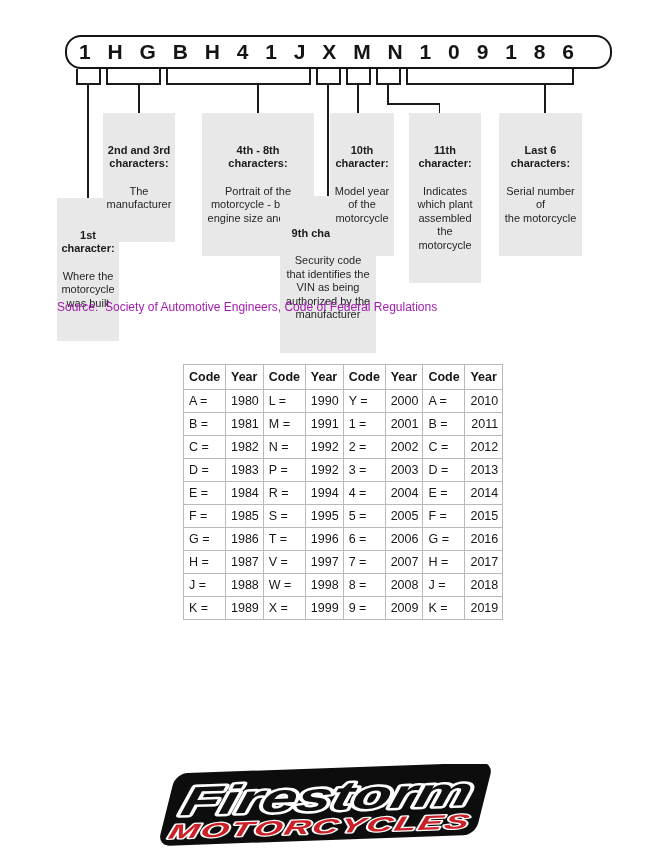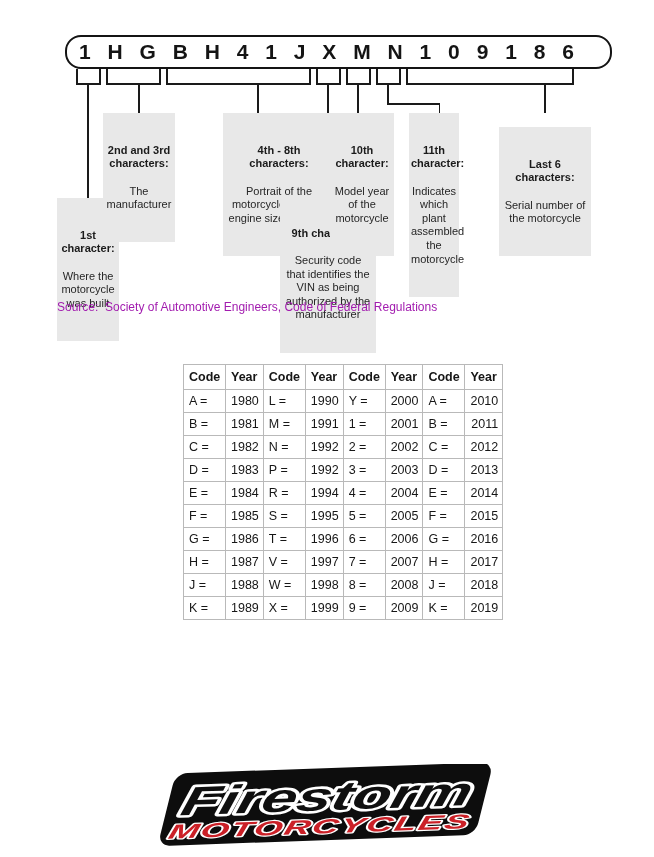--- a/index.html
+++ b/index.html
@@ -111,21 +111,21 @@
     <div class="ann-body">Where the
 motorcycle
 was built</div>
   </div>
   <div class="ann-box" style="left:103px;top:113px;width:72px;">
     <div class="ann-title">2nd and 3rd
 characters:</div>
     <div class="ann-body">The
 manufacturer</div>
   </div>
-  <div class="ann-box" style="left:202px;top:113px;width:112px;margin-left:21px;">
+  <div class="ann-box" style="left:202px;top:113px;width:112px;">
     <div class="ann-title">4th - 8th
 characters:</div>
     <div class="ann-body">Portrait of the
 motorcycle - brand,
 engine size and type</div>
   </div>
   <div class="ann-box" style="left:280px;top:196px;width:96px;">
     <div class="ann-title">9th character:</div>
     <div class="ann-body">Security code
 that identifies the
@@ -133,30 +133,30 @@
 authorized by the
 manufacturer</div>
   </div>
   <div class="ann-box" style="left:330px;top:113px;width:64px;">
     <div class="ann-title">10th
 character:</div>
     <div class="ann-body">Model year
 of the
 motorcycle</div>
   </div>
-  <div class="ann-box" style="left:409px;top:113px;width:50px;">
+  <div class="ann-box" style="left:409px;top:113px;width:72px;">
     <div class="ann-title">11th
 character:</div>
     <div class="ann-body">Indicates
 which plant
 assembled
 the
 motorcycle</div>
   </div>
-  <div class="ann-box" style="left:499px;top:127px;width:92px;">
+  <div class="ann-box" style="left:499px;top:113px;width:83px;">
     <div class="ann-title">Last 6
 characters:</div>
     <div class="ann-body">Serial number of
 the motorcycle</div>
   </div>
 
   <div class="source">Source:  Society of Automotive Engineers, Code of Federal Regulations</div>
 
   <table class="year-table">
       <thead>

